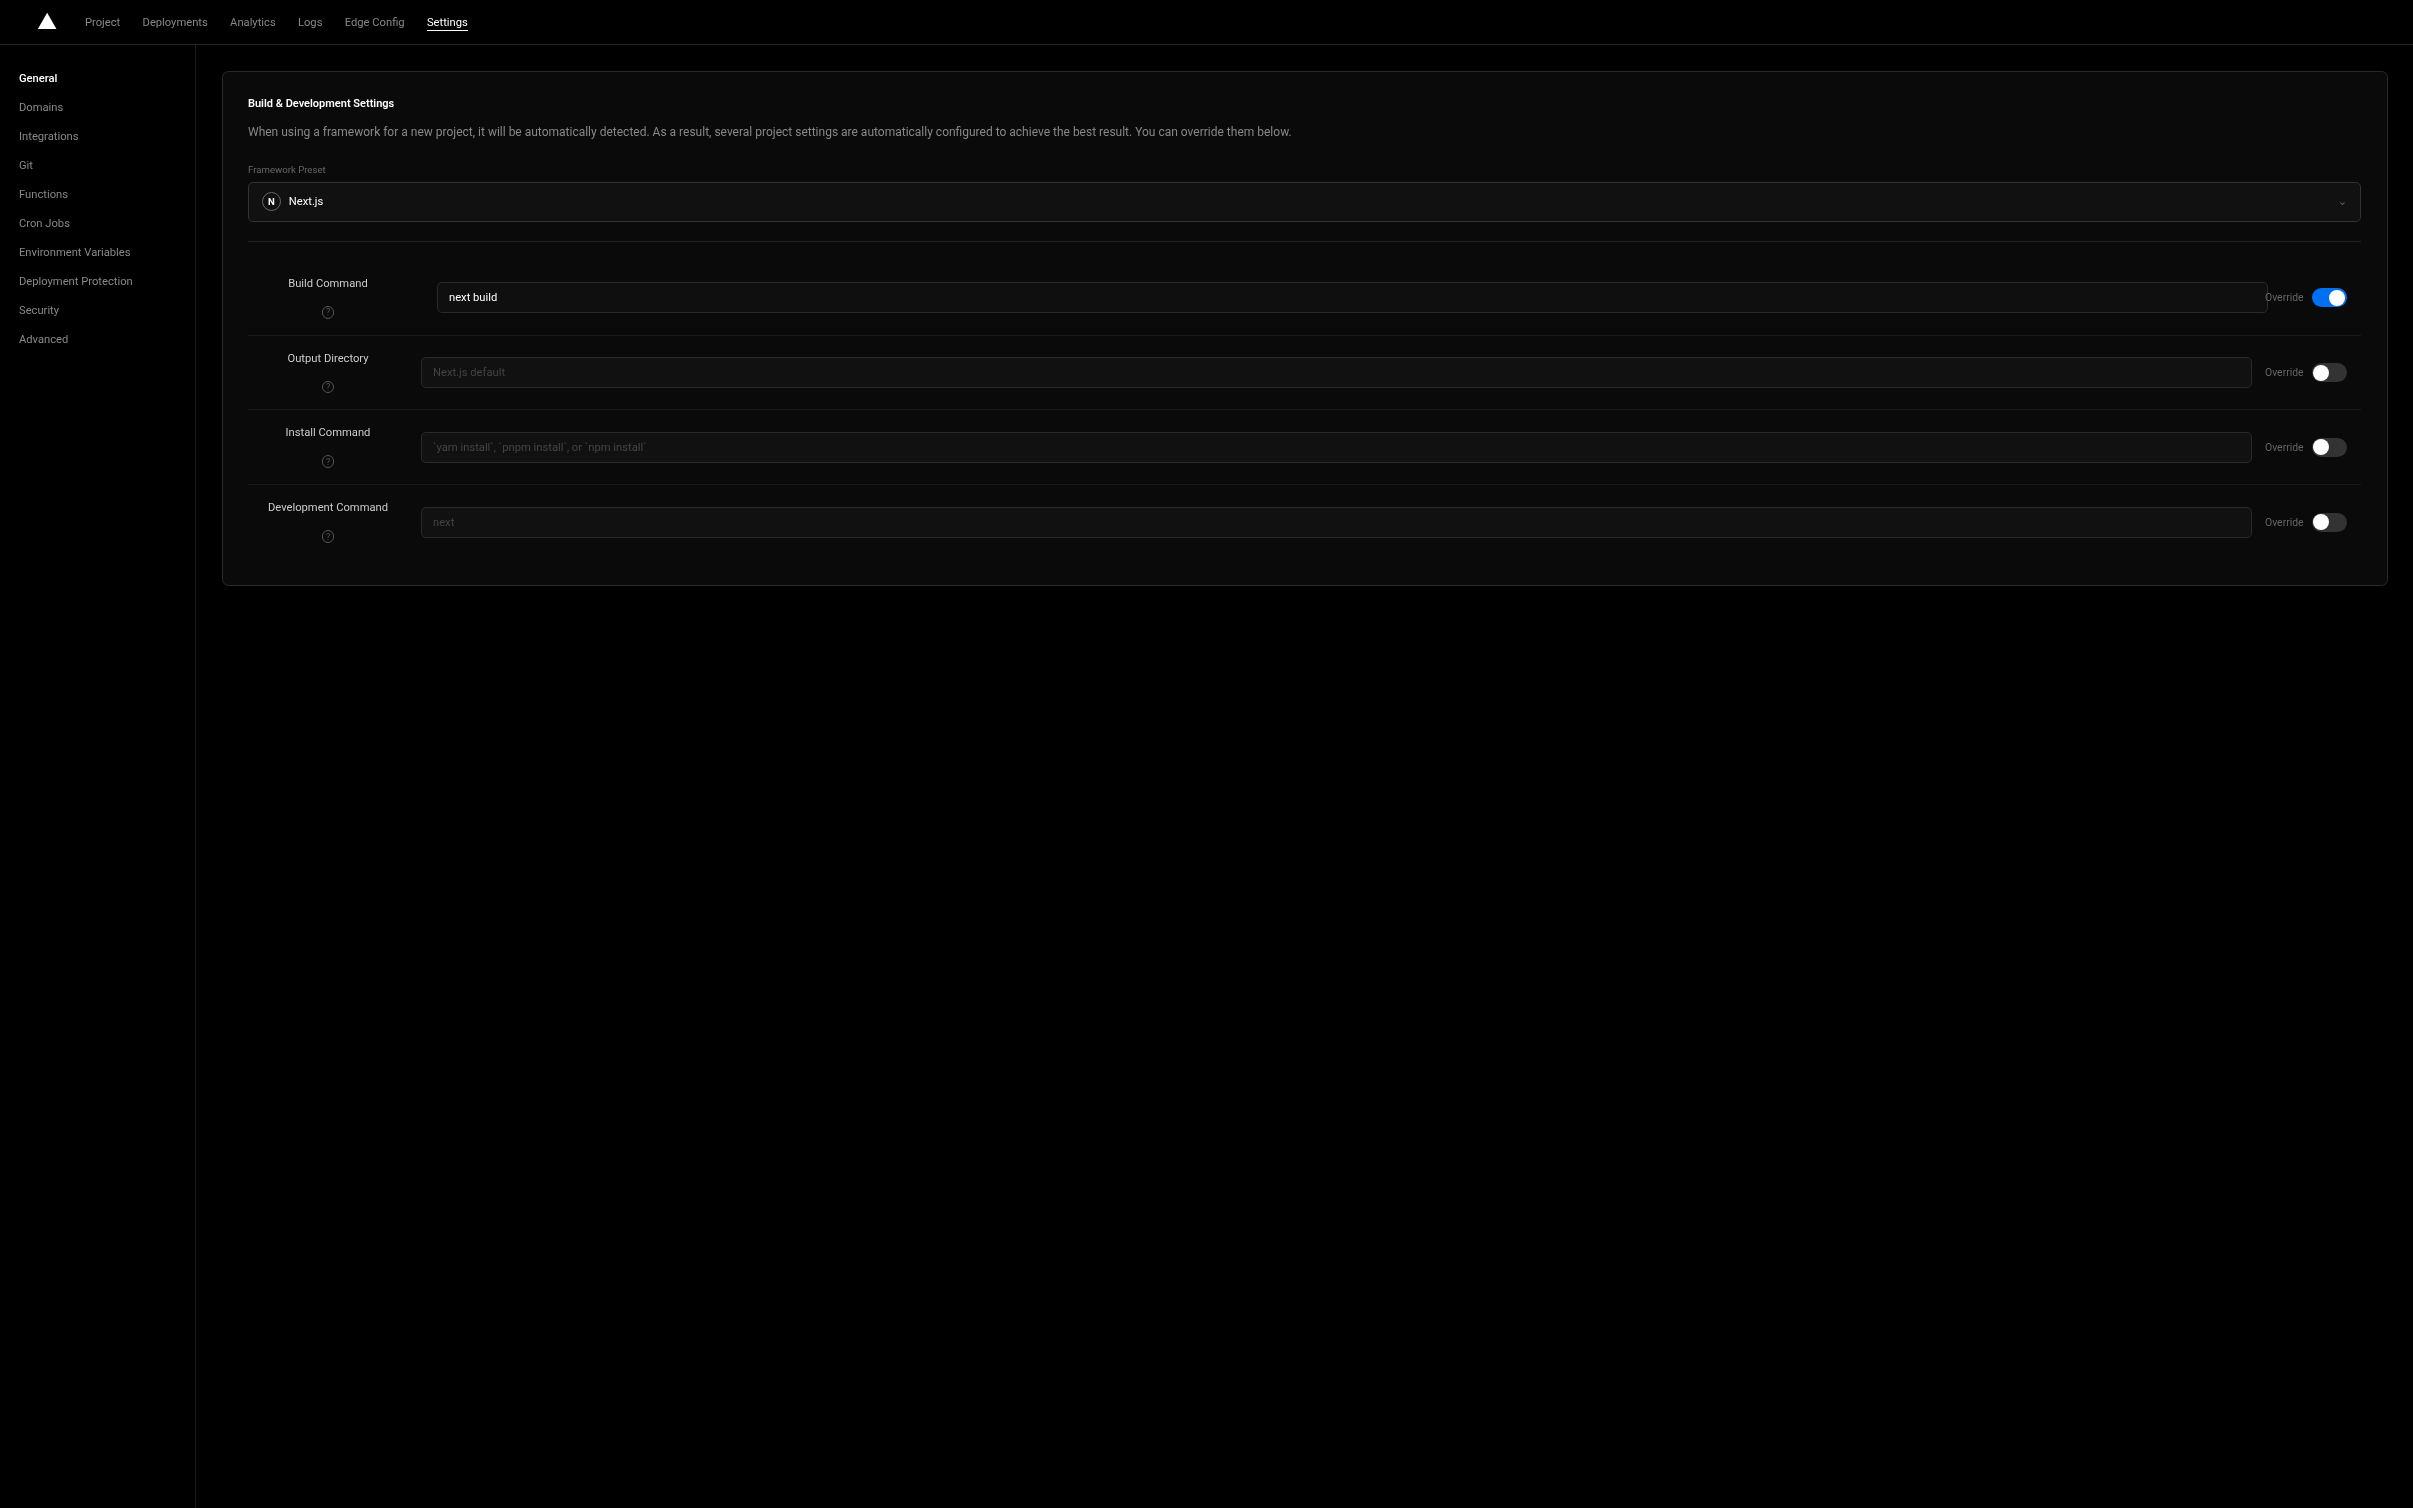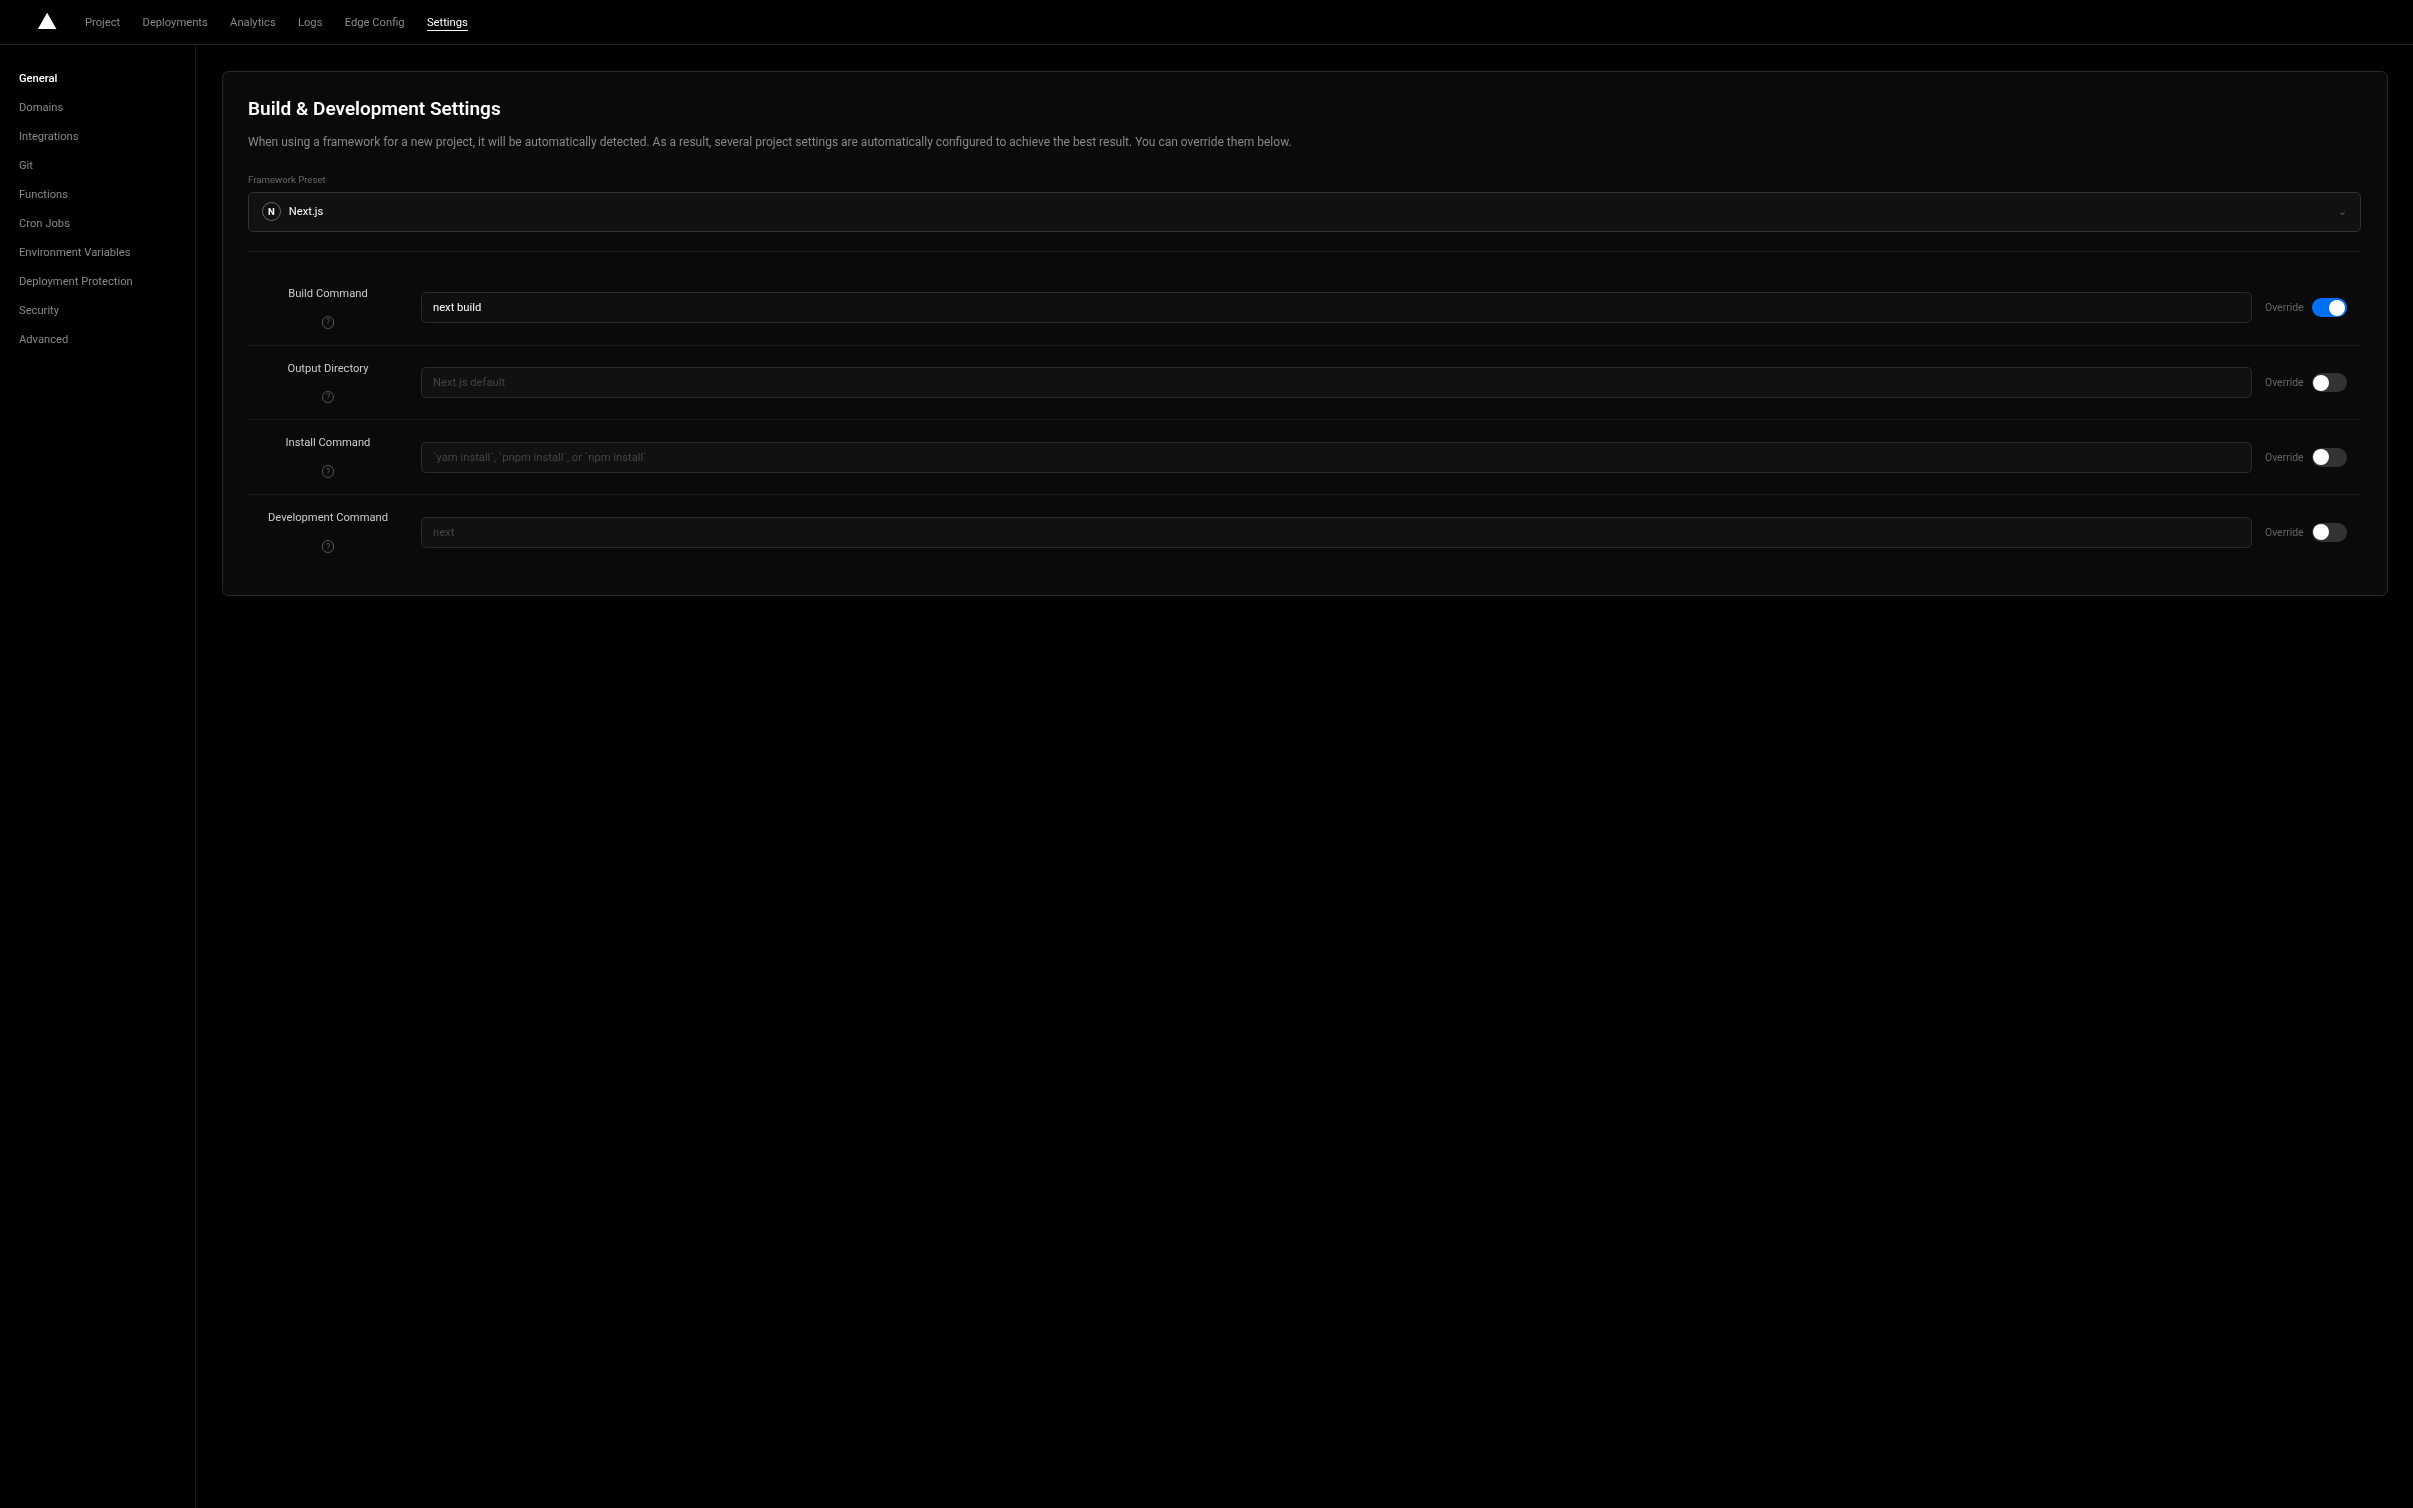--- a/index.html
+++ b/index.html
@@ -83,21 +83,21 @@
     
     .card {
       background: #0a0a0a;
       border: 0.8px solid #2a2a2a;
       border-radius: 6.4px;
       padding: 25.5px;
       margin-bottom: 19px;
     }
 
     .card-title {
-      font-size: 19px;
+      font-size: 11px;
       font-weight: 600;
       color: #fff;
       margin-bottom: 12.8px;
     }
 
     .card-description {
       color: #888;
       font-size: 12px;
       line-height: 1.6;
       margin-bottom: 22.3px;
@@ -210,20 +210,21 @@
       font-family: inherit;
     }
 
     .setting-input::placeholder {
       color: #444;
     }
 
     .setting-input.active-input {
       border-color: #2a2a2a;
       background: #0f0f0f;
+      margin-left: 16px;
     }
 
     .setting-override-col {
       display: flex;
       align-items: center;
       gap: 8px;
       flex-shrink: 0;
       width: 96px;
     }
 

